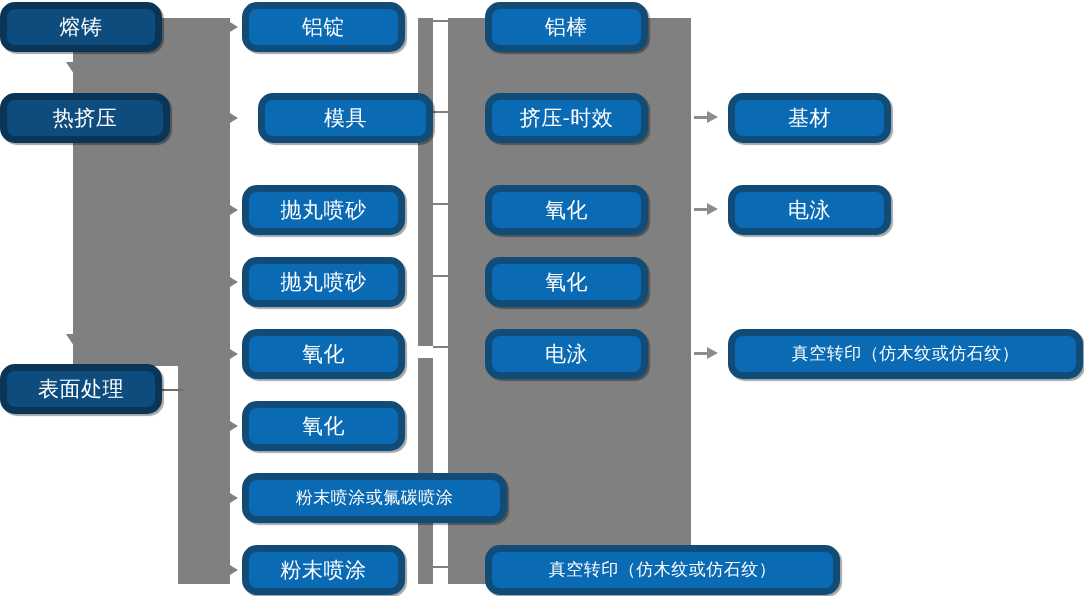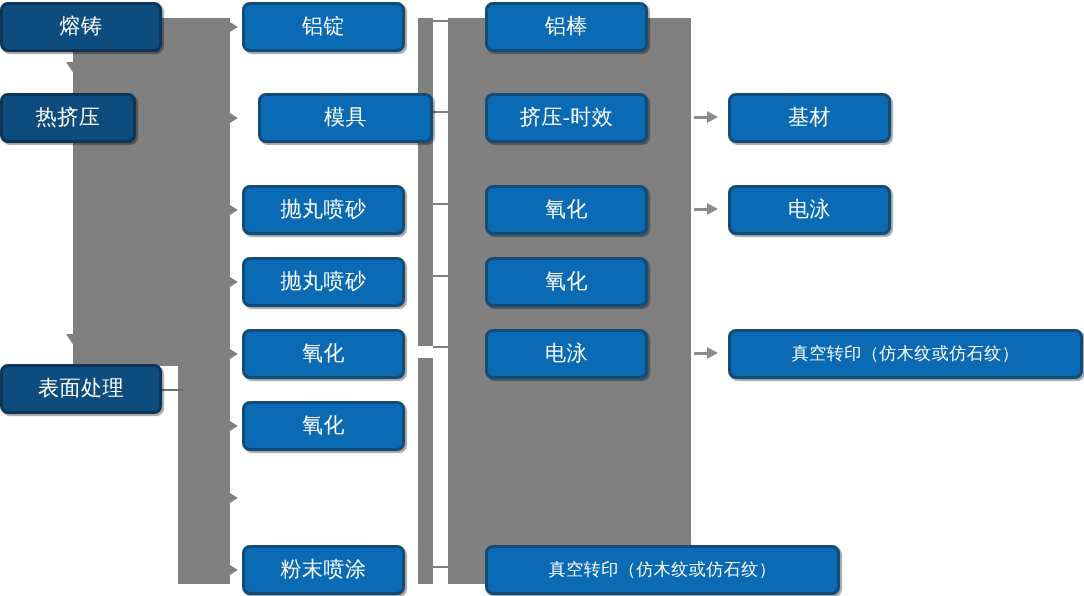--- a/index.html
+++ b/index.html
@@ -57,28 +57,27 @@
     background: #8c8c8c;
   }
   
   .node {
     position: absolute;
     box-sizing: border-box;
     display: flex;
     align-items: center;
     justify-content: center;
     color: #ffffff;
-    border: 3px solid #ec4899;
-    border-radius: 8px;
+    border: 7px solid #ec4899;
+    border-radius: 15px;
     font-size: 21px;
     line-height: 1.1;
     white-space: nowrap;
     letter-spacing: 0.5px;
     box-shadow: 2px 2px 1px rgba(0,0,0,0.35);
-    font-family: Liberation Serif, serif;
   }
   .node.dark {
     background: #0E4C7E;
     border-color: #0a3557;
   }
   .node.mid {
     background: #0B6AB4;
     border-color: #114b78;
   }
   .node.wide {
@@ -124,21 +123,21 @@
 
   <div class="arrow-stem" style="left:694px; top:208px; width:14px;"></div>
   <div class="arrow-sm" style="left:707px; top:203px;"></div>
 
   <div class="arrow-stem" style="left:694px; top:352px; width:14px;"></div>
   <div class="arrow-sm" style="left:707px; top:347px;"></div>
 
   <div class="node dark" style="left:0px; top:2px; width:162px; height:50px;">
     <span>熔铸</span>
   </div>
-  <div class="node dark" style="left:0px; top:93px; width:136px; height:50px;">
+  <div class="node dark" style="left:0px; top:93px; width:170px; height:50px;">
     <span>热挤压</span>
   </div>
   <div class="node dark" style="left:0px; top:364px; width:162px; height:50px;">
     <span>表面处理</span>
   </div>
 
   <div class="node mid" style="left:242px; top:2px; width:163px; height:50px;text-align:center;">
     <span>铝锭</span>
   </div>
   <div class="node mid" style="left:258px; top:93px; width:175px; height:50px;">
@@ -148,20 +147,23 @@
     <span>抛丸喷砂</span>
   </div>
   <div class="node mid" style="left:242px; top:257px; width:163px; height:50px;">
     <span>抛丸喷砂</span>
   </div>
   <div class="node mid" style="left:242px; top:329px; width:163px; height:50px;">
     <span>氧化</span>
   </div>
   <div class="node mid" style="left:242px; top:401px; width:163px; height:50px;">
     <span>氧化</span>
+  </div>
+  <div class="node mid wide" style="left:242px; top:473px; width:265px; height:50px;">
+    <span>粉末喷涂或氟碳喷涂</span>
   </div>
   <div class="node mid" style="left:242px; top:545px; width:163px; height:50px;">
     <span>粉末喷涂</span>
   </div>
 
   <div class="node mid" style="left:485px; top:2px; width:163px; height:50px;">
     <span>铝棒</span>
   </div>
   <div class="node mid" style="left:485px; top:93px; width:163px; height:50px;">
     <span>挤压-时效</span>

